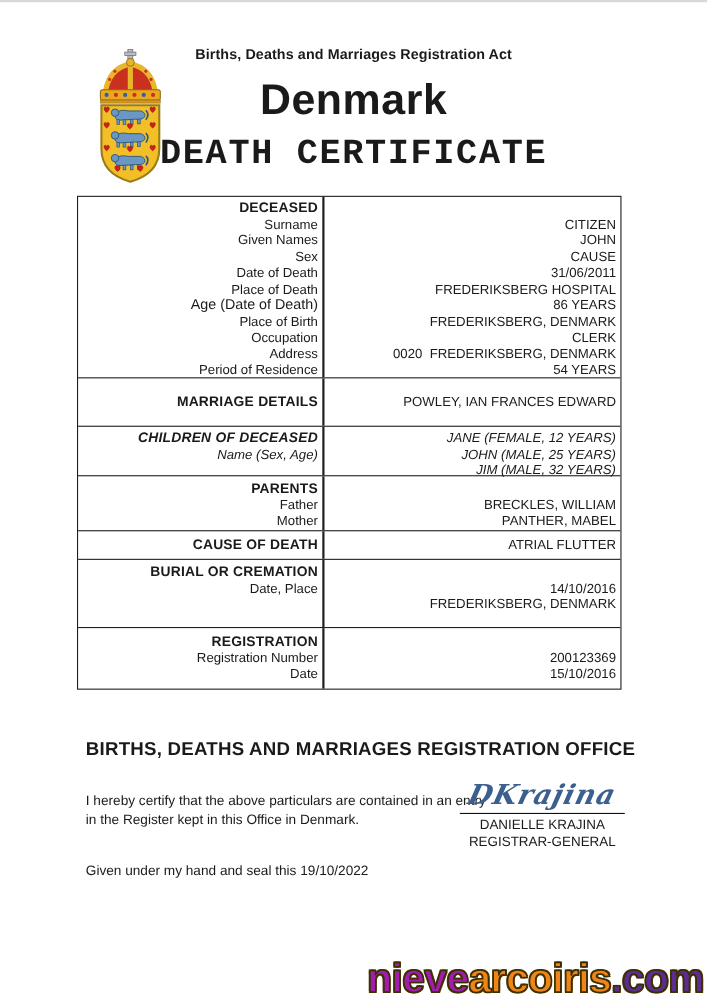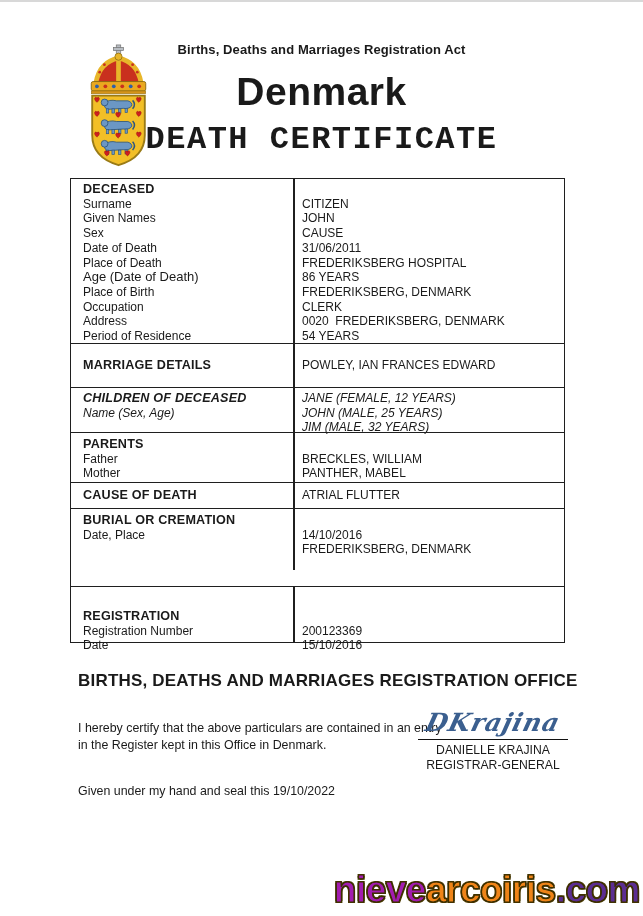--- a/index.html
+++ b/index.html
@@ -21,33 +21,33 @@
   .doc-title { font-family:Liberation Mono, monospace; font-size:32px; font-weight:bold; margin-top:7px; letter-spacing:1.5px; }
 
   
   .cert-table {
     position:absolute; left:70px; top:178px; width:495px;
     border:1.5px solid #1f1f1f; background:#fff;
   }
   .section { position:relative; padding-top:3px; }
   .section::before { content:""; position:absolute; left:222px; top:0; bottom:0; width:1.5px; background:#1f1f1f; }
   .section + .section { border-top:1.5px solid #1f1f1f; }
-  .row { display:flex; line-height:14.7px; font-size:12px; }
+  .row { display:flex; line-height:14.7px; font-size:12px;text-align:right; }
   .cell { white-space:pre-wrap; }
   .cell.label { width:222px; flex:none; padding-left:12px; padding-right:4px; }
   .cell.value { flex:1; padding-left:9px; padding-right:4px; }
   .cell.bold  { font-weight:bold; font-size:12.6px; letter-spacing:0.2px; }
   .cell.large { font-size:13px; }
   .section-deceased     { height:164px; }
   .section-marriage     { height:44px; display:flex; flex-direction:column; justify-content:center; padding-top:0; }
   .section-children     { height:45px;font-style:italic; }
   .section-parents      { height:50px; padding-top:4px; }
   .section-cause        { height:26px; display:flex; flex-direction:column; justify-content:center; padding-top:0; }
   .section-burial       { height:62px; padding-top:4px; }
-  .section-registration { height:56px; padding-top:22px;margin-top:16px; }
+  .section-registration { height:56px; padding-top:5px; }
 
   
   .office-title { position:absolute; left:78px; top:671px; font-size:17px; font-weight:bold; letter-spacing:0.2px; }
   .certify { position:absolute; left:78px; top:720px; font-size:12.4px; line-height:16.5px; }
   .given   { position:absolute; left:78px; top:784px; font-size:12.4px; }
   .sig-block { position:absolute; left:418px; top:708px; width:150px; text-align:center; }
   .sig-script {
     display:inline-block; color:#3b5f8f;
     font-family:"DejaVu Serif", serif; font-style:italic; font-weight:bold;
     font-size:25px; letter-spacing:1px; transform:skewX(-14deg);

